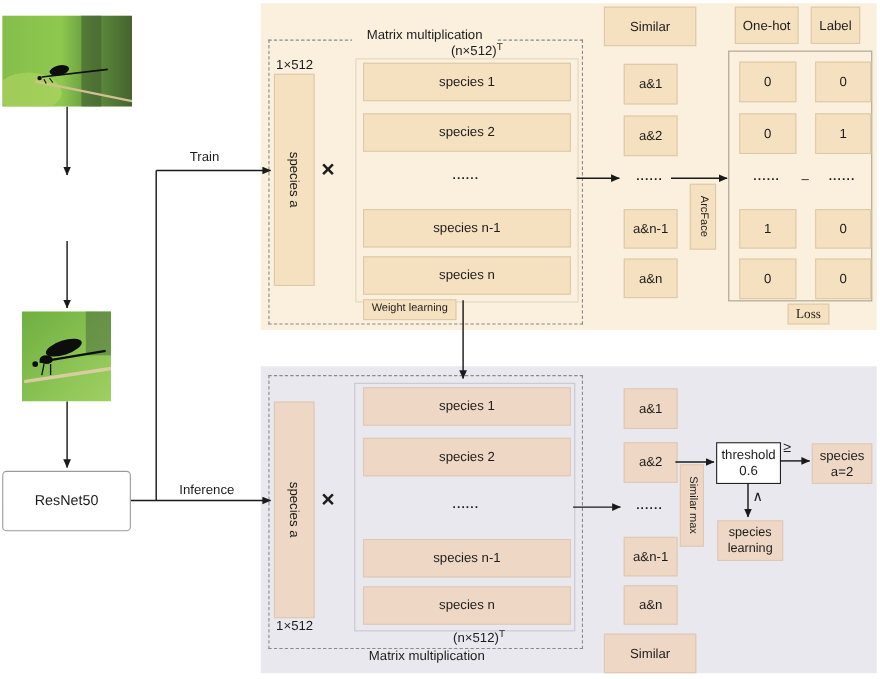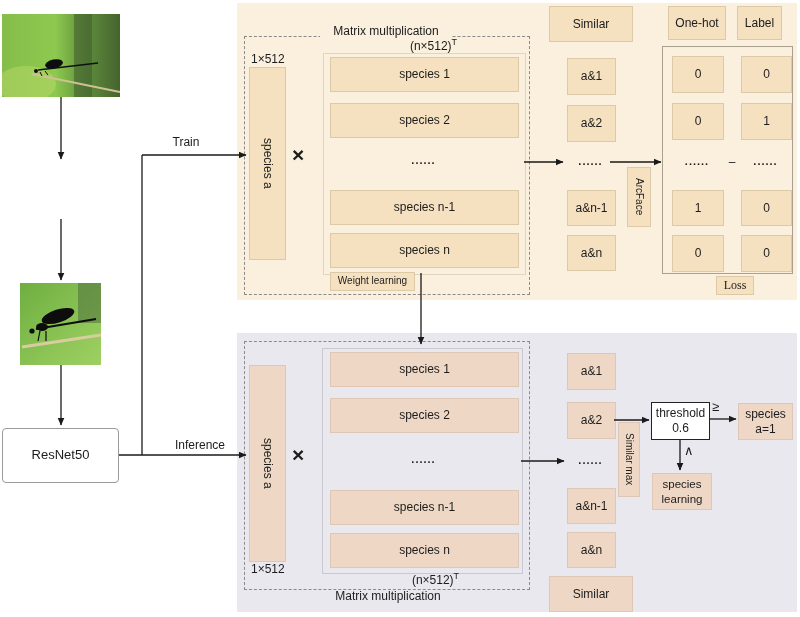--- a/index.html
+++ b/index.html
@@ -71,21 +71,21 @@
       <line x1="20" y1="48" x2="18" y2="58" stroke="#0d0d0d" stroke-width="1.2"></line>
       <line x1="26" y1="48" x2="26" y2="58" stroke="#0d0d0d" stroke-width="1.2"></line>
     </svg>
   </div>
 
   <div class="abs whitebox cell" style="left:2px;top:428px;width:115px;height:53px;border-radius:4px;font-size:13px;">
     <span>ResNet50</span>
   </div>
 
   <div class="abs lbl" style="left:160px;top:135px;width:52px;text-align:center;">Train</div>
-  <div class="abs lbl" style="left:163px;top:438px;width:62px;text-align:right;">Inference</div>
+  <div class="abs lbl" style="left:163px;top:438px;width:62px;text-align:left;">Inference</div>
 
   <div class="abs dashed" style="left:244px;top:36px;width:284px;height:257px;"></div>
   <div class="abs lbl" style="left:320px;top:24px;width:132px;text-align:center;background:#faf0dd;">Matrix multiplication</div>
   <div class="abs lbl" style="left:396px;top:37px;width:75px;text-align:center;"><span>(n×512)</span><sup>T</sup></div>
   <div class="abs lbl" style="left:251px;top:52px;">1×512</div>
 
   <div class="abs tbox cell vtext" style="left:249px;top:67px;width:35px;height:191px;">
     <span>species a</span>
   </div>
   <div class="abs times" style="left:292px;top:143px;">×</div>
@@ -153,21 +153,21 @@
 
   <div class="abs pbox cell vtext small" style="left:618px;top:422px;width:20px;height:73px;">Similar max</div>
 
   <div class="abs cell" style="left:651px;top:402px;width:57px;height:36px;background:#fff;border:1.5px solid #222;flex-direction:column;">
     <span>threshold</span>
     <span>0.6</span>
   </div>
   <div class="abs" style="left:712px;top:399px;font-size:13px;">≥</div>
   <div class="abs pbox cell" style="left:738px;top:403px;width:53px;height:35px;flex-direction:column;">
     <span>species</span>
-    <span>a=1</span>
+    <span>a=2</span>
   </div>
   <div class="abs" style="left:684px;top:443px;font-size:13px;">∧</div>
   <div class="abs pbox cell" style="left:652px;top:473px;width:58px;height:35px;flex-direction:column;font-size:11.5px;">
     <span>species</span>
     <span>learning</span>
   </div>
 
   <div class="abs pbox cell" style="left:549px;top:576px;width:82px;height:34px;">Similar</div>
 
   <svg class="abs" style="left:0;top:0;" width="800" height="617" viewBox="0 0 800 617">

